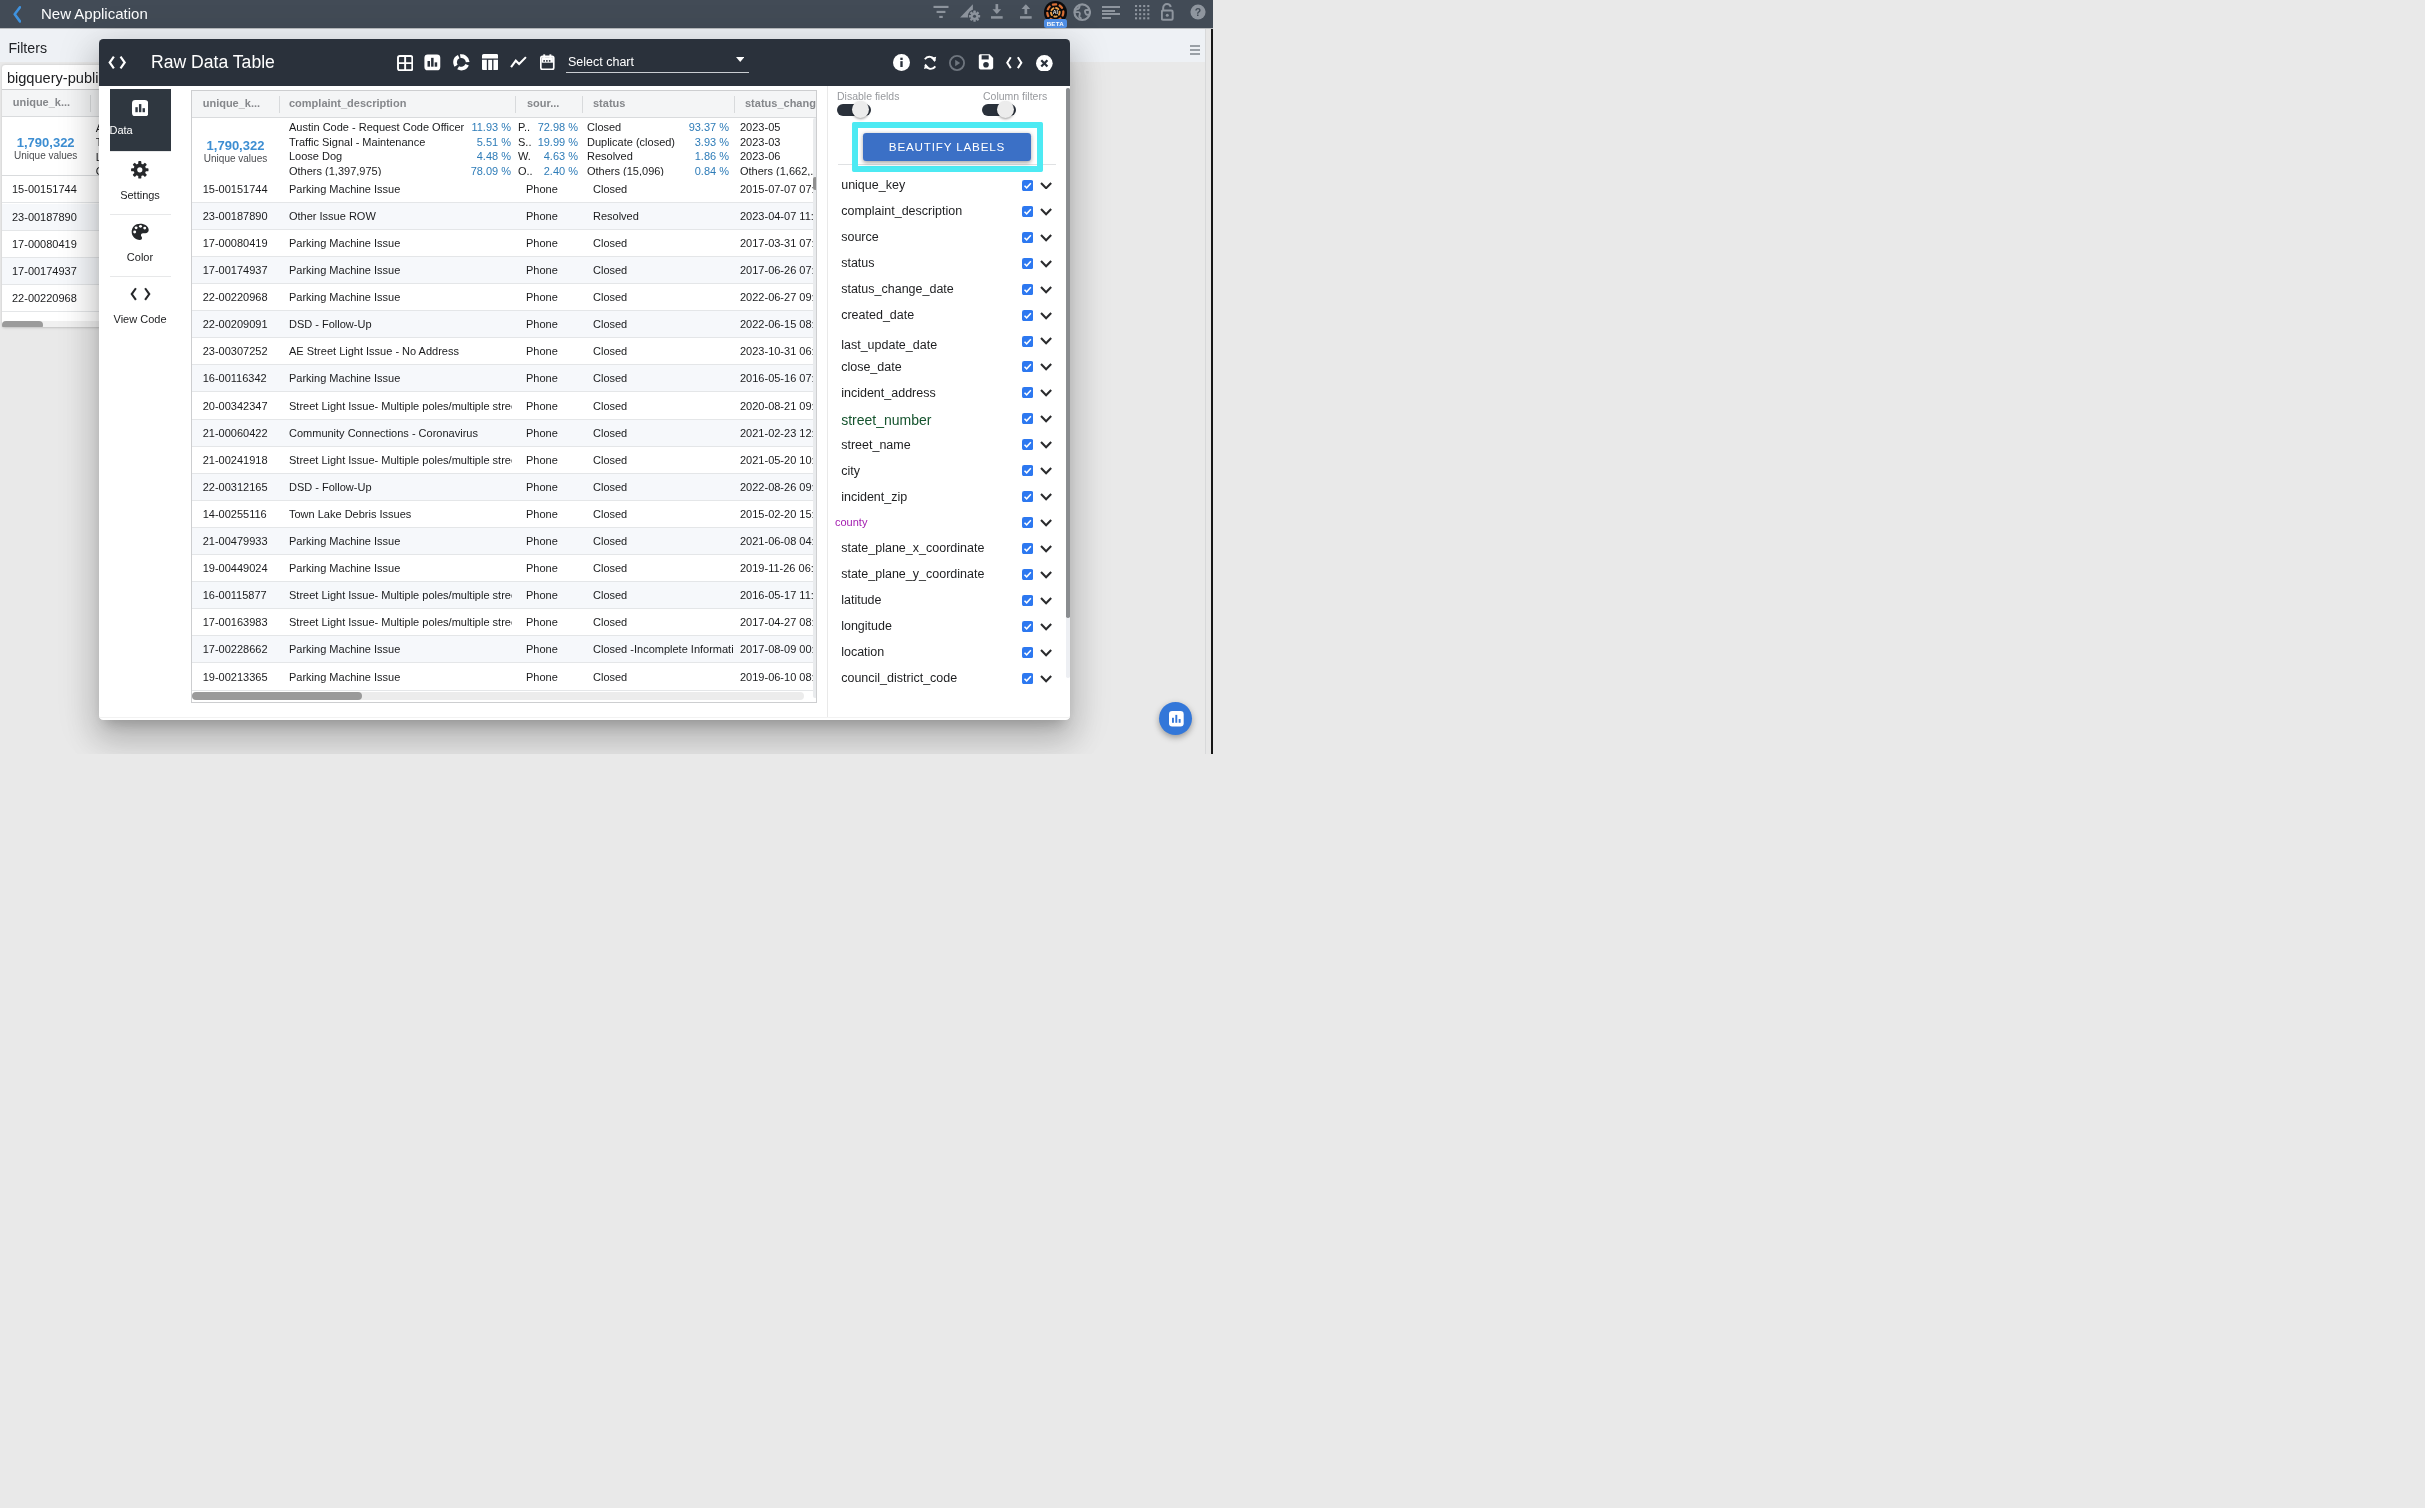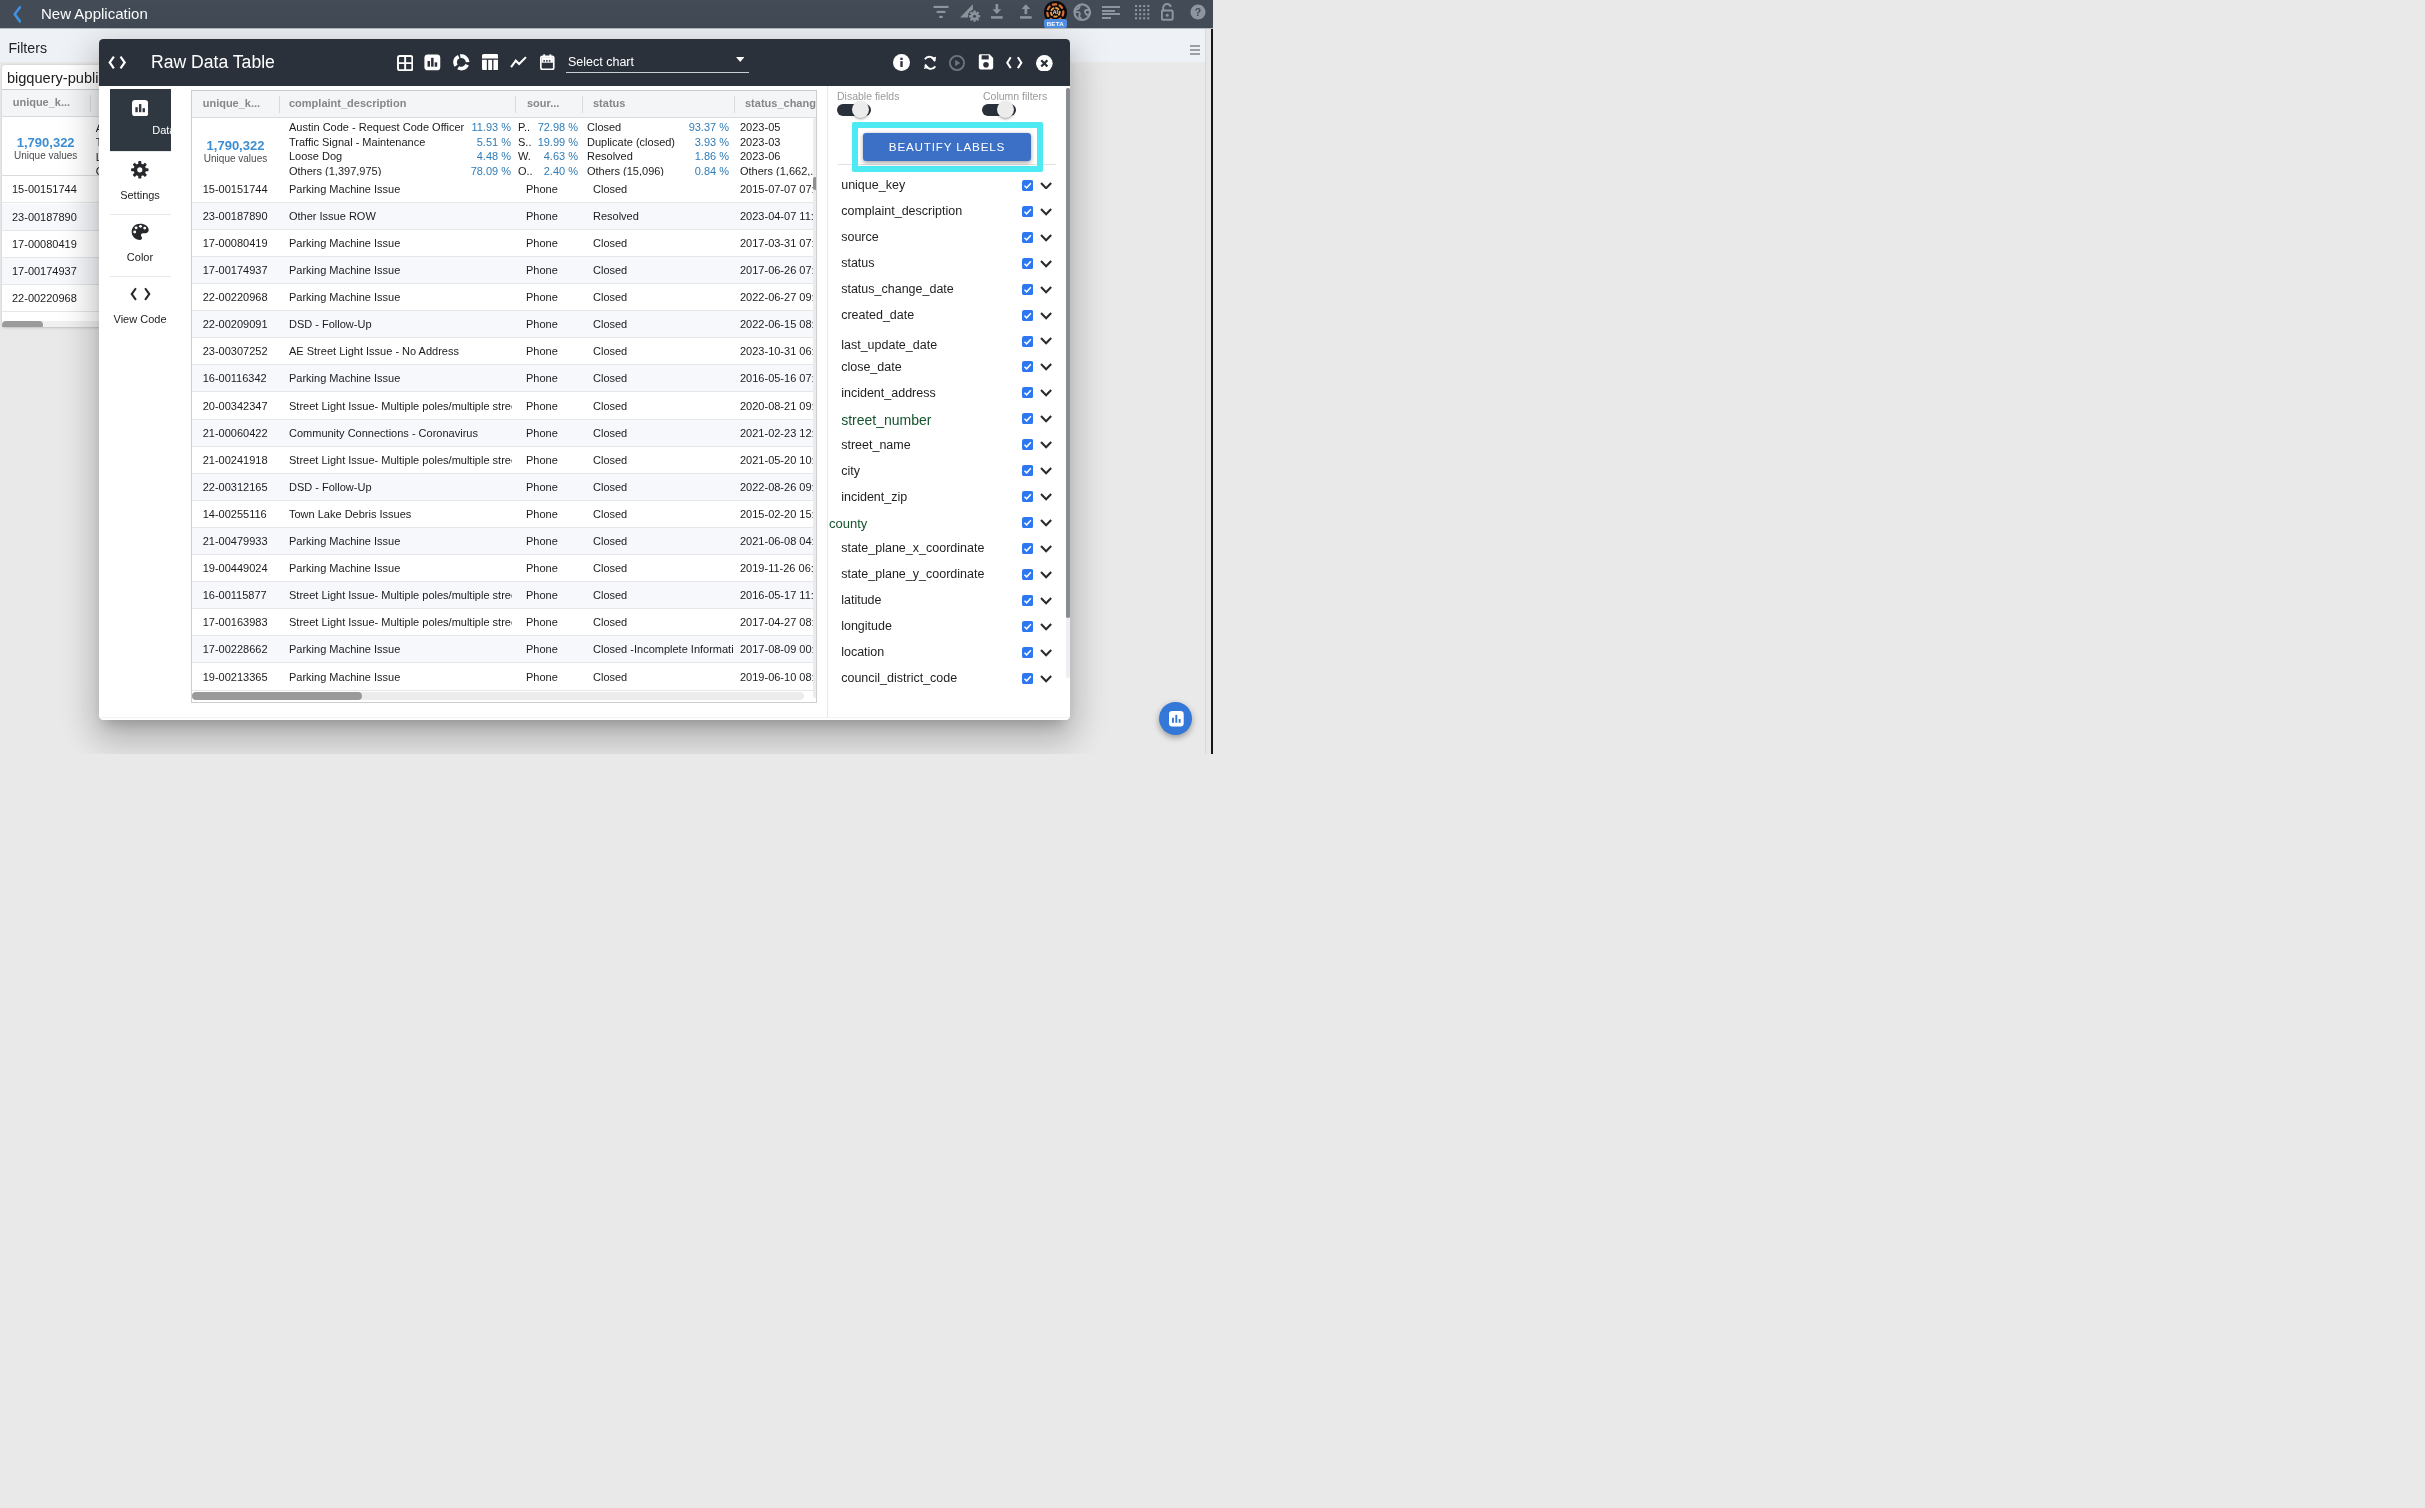--- a/index.html
+++ b/index.html
@@ -199,21 +199,21 @@
 <circle cx="10" cy="10" r="10" fill="#fff"></circle>
 <path d="M6.3 6.3 L13.7 13.7 M13.7 6.3 L6.3 13.7" stroke="#2a313b" stroke-width="2.7"></path>
       </svg>
 <div class="a" style="left:10.5px;top:50px;width:61px;height:63px;background:#2f3740"></div>
 <svg class="a" style="left:33px;top:61px" width="16.3" height="16.3" viewBox="0 0 19.5 19.5">
 <rect x="0" y="0" width="19.5" height="19.5" rx="4" fill="#fff"></rect>
 <rect x="4" y="8.6" width="2.9" height="6" fill="#2f3740"></rect>
         <rect x="8.3" y="4.9" width="2.9" height="9.7" fill="#2f3740"></rect>
         <rect x="12.6" y="9.8" width="2.9" height="4.8" fill="#2f3740"></rect>
       </svg>
-<div class="a" style="left:10.5px;top:85px;width:66px;text-align:right;font-size:11px;color:#fff">Data</div>
+<div class="a" style="left:10.5px;top:85px;width:66px;text-align:left;font-size:11px;color:#fff">Data</div>
 <div class="a" style="left:10.5px;top:114px;width:61px;height:61px;background:#fff"></div>
 <svg class="a" style="left:32px;top:122px" width="17.6" height="17.6" viewBox="-10.5 -10.5 21 21">
 <g fill="#26282b">
           <rect x="-1.85" y="-10.4" width="3.7" height="4.6" rx="1" transform="rotate(0)"></rect>
           <rect x="-1.85" y="-10.4" width="3.7" height="4.6" rx="1" transform="rotate(45)"></rect>
           <rect x="-1.85" y="-10.4" width="3.7" height="4.6" rx="1" transform="rotate(90)"></rect>
           <rect x="-1.85" y="-10.4" width="3.7" height="4.6" rx="1" transform="rotate(135)"></rect>
           <rect x="-1.85" y="-10.4" width="3.7" height="4.6" rx="1" transform="rotate(180)"></rect>
           <rect x="-1.85" y="-10.4" width="3.7" height="4.6" rx="1" transform="rotate(225)"></rect>
           <rect x="-1.85" y="-10.4" width="3.7" height="4.6" rx="1" transform="rotate(270)"></rect>
@@ -509,21 +509,21 @@
 <path d="M1.2 1.2 L7.3 7.4 L13.4 1.2" fill="none" stroke="#2a2b2d" stroke-width="2.5"></path>
         </svg>
 <div class="a" style="left:14.2px;top:317px;font-size:12.5px;color:#1d1e20;white-space:nowrap">incident_zip</div>
 <svg class="a" style="left:195px;top:318px" width="11.2" height="11.2" viewBox="0 0 13.4 13.4">
 <rect x="0" y="0" width="13.4" height="13.4" rx="2.6" fill="#2d78f0"></rect>
 <path d="M3 6.8 L5.6 9.4 L10.6 4" fill="none" stroke="#fff" stroke-width="1.8"></path>
         </svg>
 <svg class="a" style="left:213px;top:320px" width="12.2" height="7.5" viewBox="0 0 14.6 9">
 <path d="M1.2 1.2 L7.3 7.4 L13.4 1.2" fill="none" stroke="#2a2b2d" stroke-width="2.5"></path>
         </svg>
-<div class="a" style="left:2px;top:343px;font-size:13px;color:#14532d;white-space:nowrap">county</div>
+<div class="a" style="left:8px;top:343px;font-size:11px;color:#a21caf;white-space:nowrap">county</div>
 <svg class="a" style="left:195px;top:344px" width="11.2" height="11.2" viewBox="0 0 13.4 13.4">
 <rect x="0" y="0" width="13.4" height="13.4" rx="2.6" fill="#2d78f0"></rect>
 <path d="M3 6.8 L5.6 9.4 L10.6 4" fill="none" stroke="#fff" stroke-width="1.8"></path>
         </svg>
 <svg class="a" style="left:213px;top:346px" width="12.2" height="7.5" viewBox="0 0 14.6 9">
 <path d="M1.2 1.2 L7.3 7.4 L13.4 1.2" fill="none" stroke="#2a2b2d" stroke-width="2.5"></path>
         </svg>
 <div class="a" style="left:14.2px;top:368px;font-size:12.5px;color:#1d1e20;white-space:nowrap">state_plane_x_coordinate</div>
 <svg class="a" style="left:195px;top:370px" width="11.2" height="11.2" viewBox="0 0 13.4 13.4">
 <rect x="0" y="0" width="13.4" height="13.4" rx="2.6" fill="#2d78f0"></rect>

